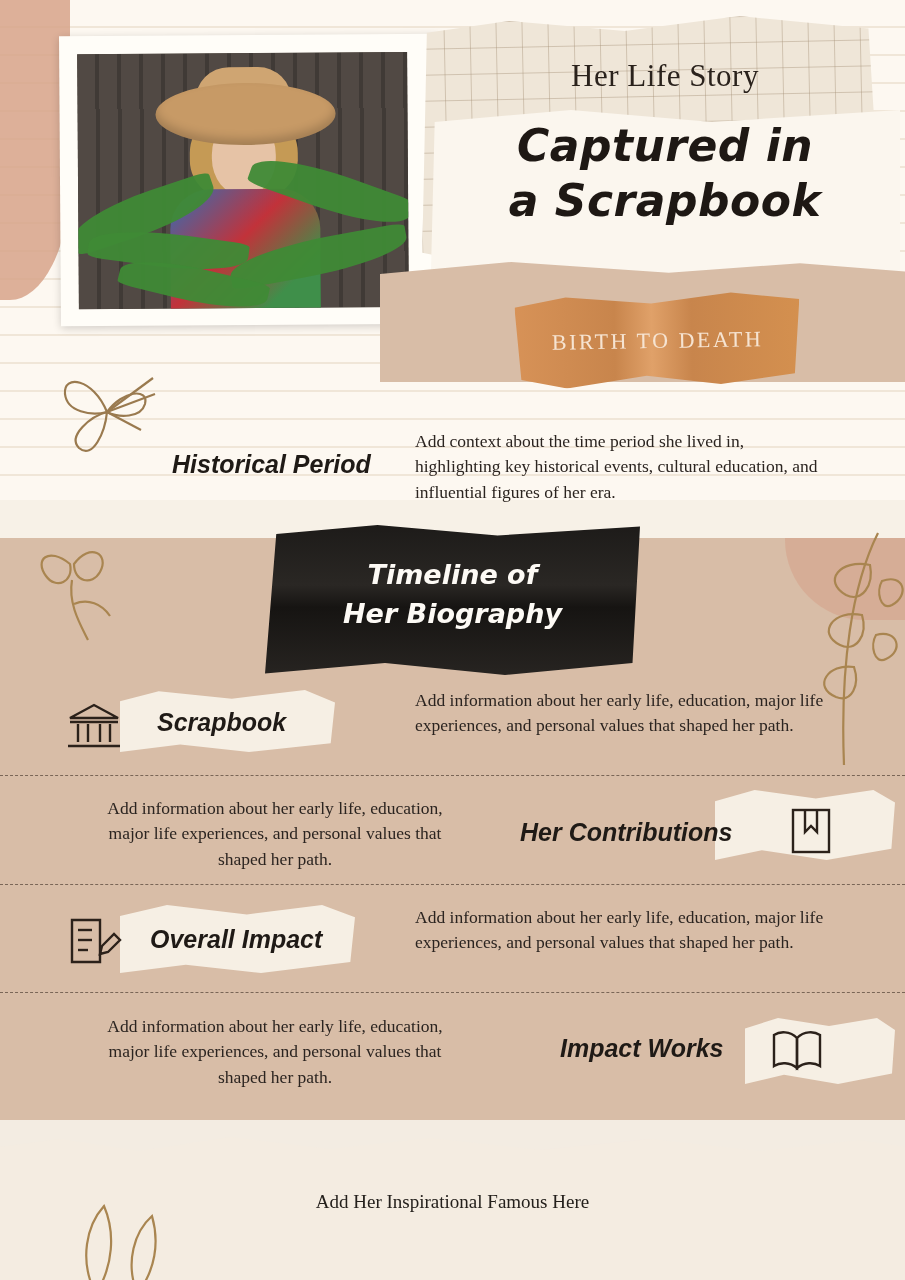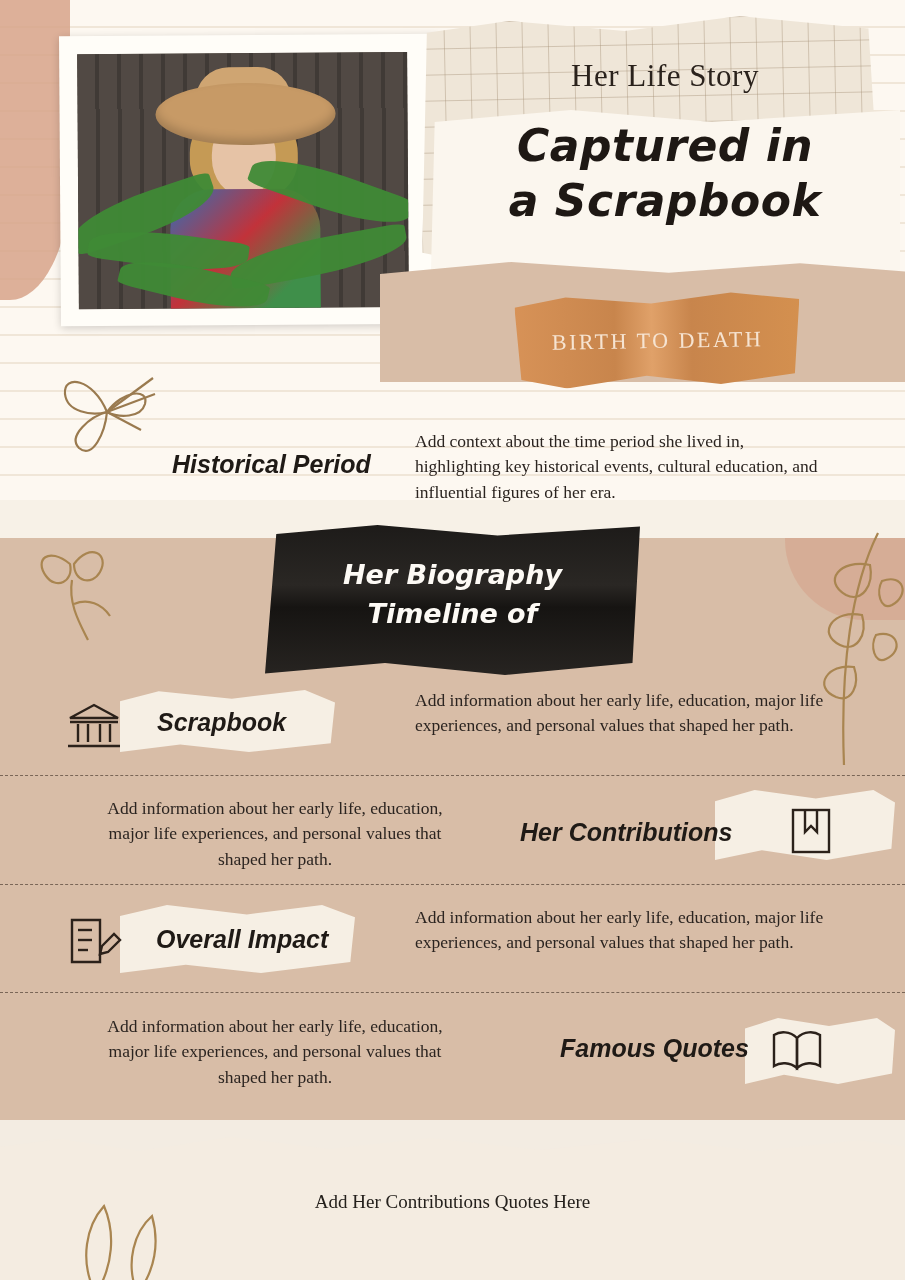--- a/index.html
+++ b/index.html
@@ -373,22 +373,22 @@
     </g>
   </svg>
 
   <div class="row" style="top:445px;">
     <div class="row-label" style="position:absolute;left:172px;top:5px;">Historical Period</div>
     <div class="row-body" style="position:absolute;left:415px;top:-16px;width:410px;">Add context about the time period she lived in, highlighting key historical events, cultural education, and influential figures of her era.</div>
   </div>
 
   <div class="black-tape"></div>
   <div class="black-tape-text">
+    <div>Timeline of</div>
     <div>Her Biography</div>
-    <div>Timeline of</div>
   </div>
 
   <div class="paper-patch" style="left:120px;top:690px;width:215px;height:62px;clip-path:polygon(0 18%,18% 2%,52% 14%,86% 0,100% 20%,98% 86%,60% 100%,28% 88%,0 100%);"></div>
   <svg class="icon deco" style="left:66px;top:700px;" width="56" height="52" viewBox="0 0 56 52">
     <g stroke="#2b211a" stroke-width="2.4" fill="none">
       <path d="M4 18 L28 5 L52 18 Z"></path>
       <line x1="4" y1="22" x2="52" y2="22"></line>
       <line x1="12" y1="24" x2="12" y2="42"></line>
       <line x1="22" y1="24" x2="22" y2="42"></line>
       <line x1="34" y1="24" x2="34" y2="42"></line>
@@ -421,43 +421,43 @@
   <svg class="icon deco" style="left:66px;top:916px;" width="56" height="52" viewBox="0 0 56 52">
     <g stroke="#2b211a" stroke-width="2.4" fill="none">
       <path d="M6 4 L34 4 L34 46 L6 46 Z"></path>
       <line x1="12" y1="14" x2="26" y2="14"></line>
       <line x1="12" y1="24" x2="26" y2="24"></line>
       <line x1="12" y1="34" x2="22" y2="34"></line>
       <path d="M36 30 L48 18 L54 24 L42 36 L34 38 Z"></path>
     </g>
   </svg>
   <div class="row" style="top:905px;">
-    <div class="row-label" style="position:absolute;left:156px;top:20px;">Overall Impact</div>
+    <div class="row-label" style="position:absolute;left:150px;top:20px;">Overall Impact</div>
     <div class="row-body" style="position:absolute;left:415px;top:0px;width:412px;">Add information about her early life, education, major life experiences, and personal values that shaped her path.</div>
   </div>
 
   <div class="dashed" style="top:992px;"></div>
 
   <div class="paper-patch" style="left:745px;top:1018px;width:150px;height:66px;clip-path:polygon(0 16%,22% 0,56% 12%,88% 0,100% 18%,98% 84%,62% 100%,26% 86%,0 100%);"></div>
   <svg class="icon deco" style="left:770px;top:1028px;" width="54" height="46" viewBox="0 0 54 46">
     <g stroke="#2b211a" stroke-width="2.4" fill="none">
       <path d="M27 10 C20 3, 10 3, 4 7 L4 38 C10 34, 20 34, 27 40 Z"></path>
       <path d="M27 10 C34 3, 44 3, 50 7 L50 38 C44 34, 34 34, 27 40 Z"></path>
     </g>
   </svg>
   <div class="row" style="top:1008px;">
     <div class="row-body" style="position:absolute;left:100px;top:6px;width:350px;text-align:center;">Add information about her early life, education, major life experiences, and personal values that shaped her path.</div>
-    <div class="row-label" style="position:absolute;left:560px;top:26px;">Famous Quotes</div>
+    <div class="row-label" style="position:absolute;left:560px;top:26px;">Impact Works</div>
   </div>
 
   <div class="band-bottom-pink"></div>
   <div class="bottom-paper"></div>
 
   <svg class="deco" style="left:60px;top:1200px;" width="130" height="90" viewBox="0 0 130 90">
     <g fill="none" stroke="#a98550" stroke-width="2.2">
       <path d="M34 90 C20 60, 26 26, 44 6 C56 34, 52 66, 38 90"></path>
       <path d="M76 90 C66 62, 74 32, 92 16 C100 44, 94 70, 80 90"></path>
     </g>
   </svg>
 
-  <div style="position:absolute;left:0;top:1188px;width:905px;text-align:center;font-size:19px;color:#24201c;" class="row-body">Add Her Contributions Quotes Here</div>
+  <div style="position:absolute;left:0;top:1188px;width:905px;text-align:center;font-size:19px;color:#24201c;" class="row-body">Add Her Inspirational Famous Here</div>
 
 </div>
 
 </body></html>

